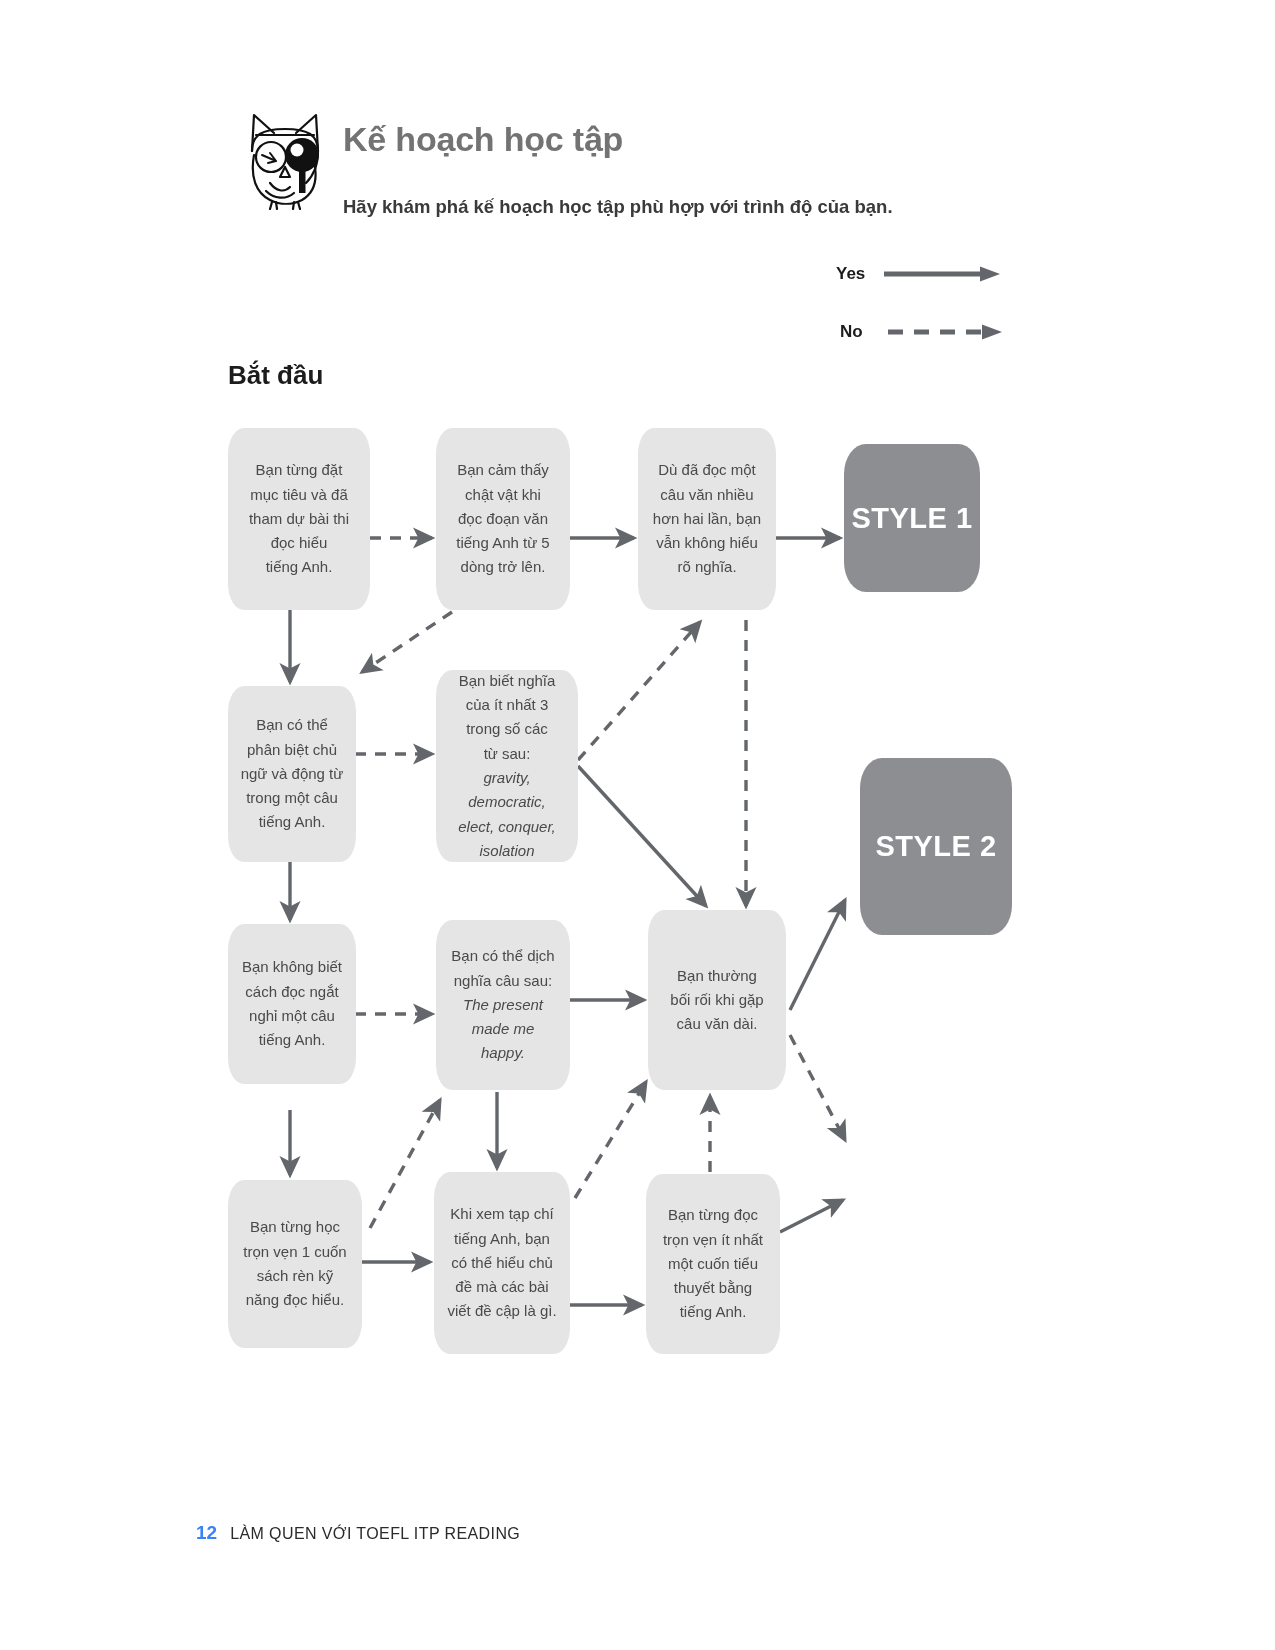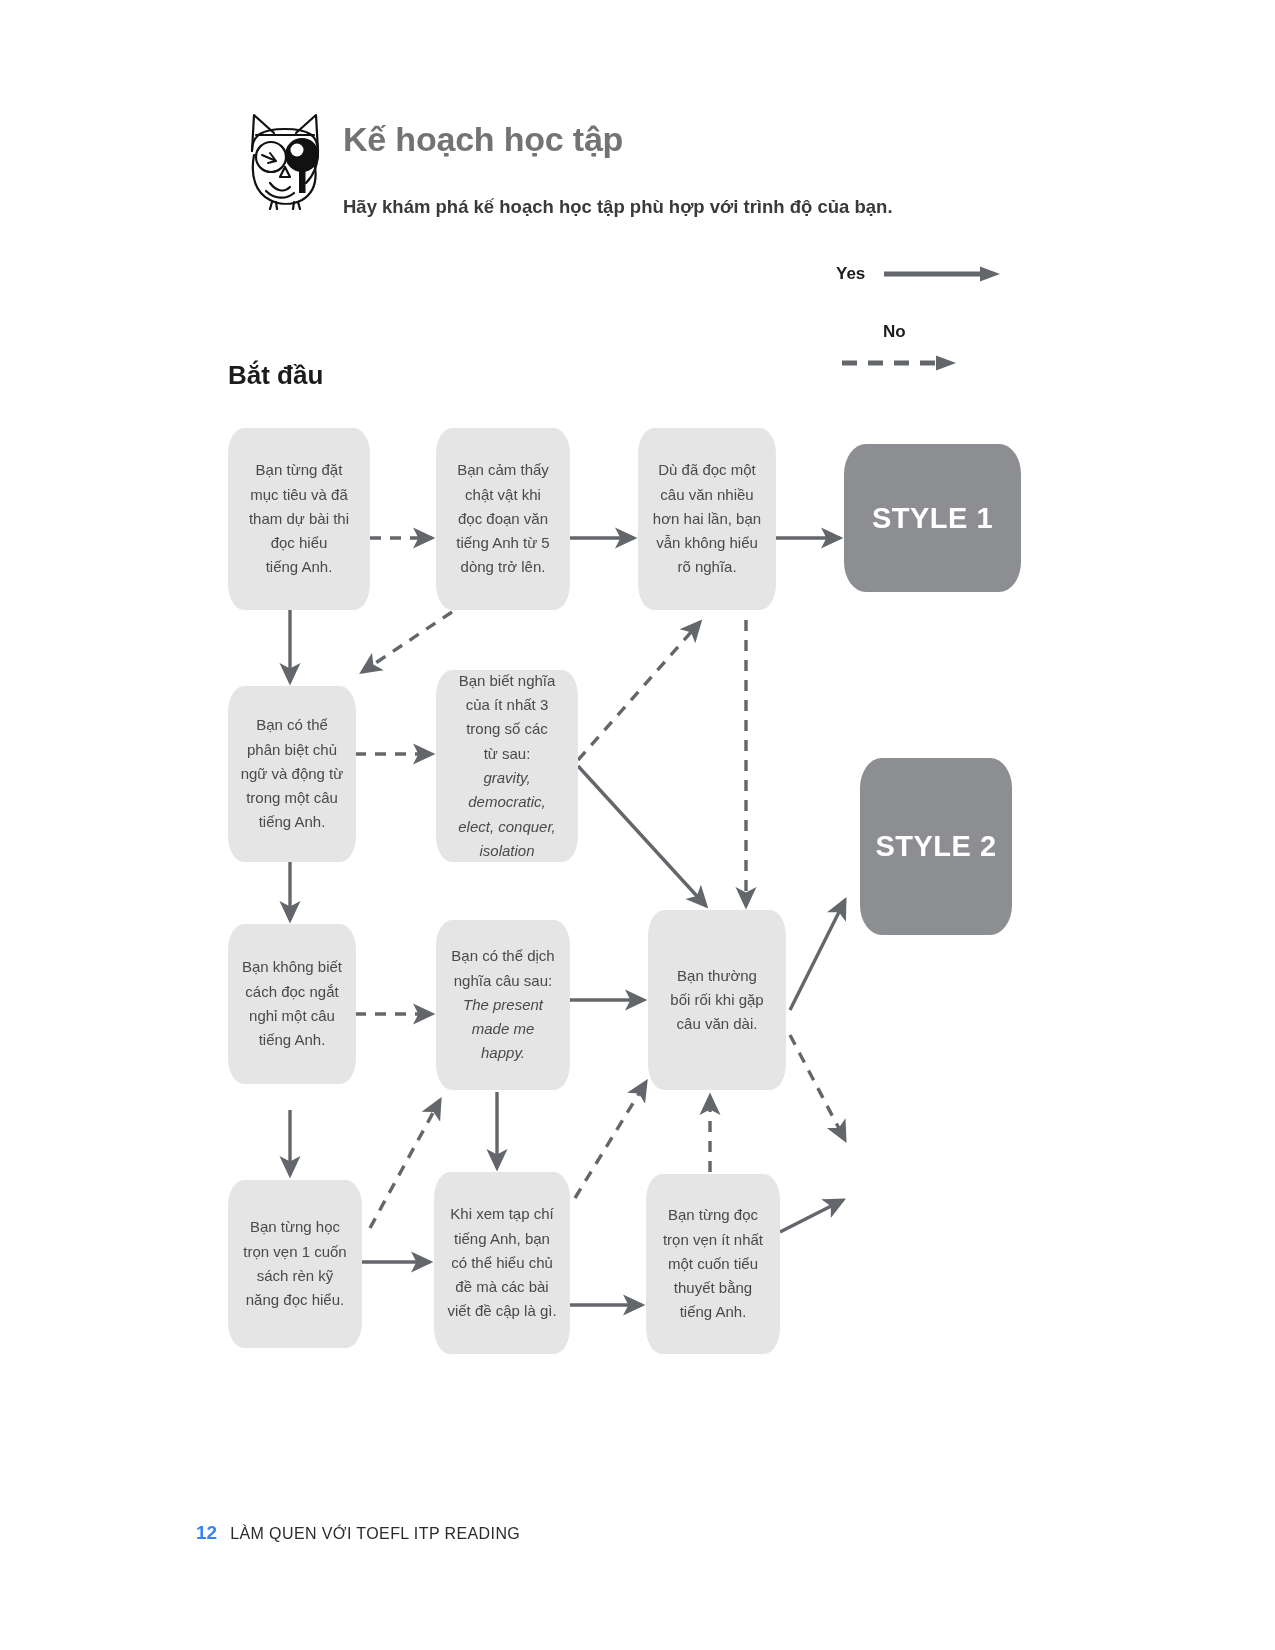--- a/index.html
+++ b/index.html
@@ -57,21 +57,21 @@
     width: 180px;
     height: 100px;
   }
   .legend-row {
     position: absolute;
     display: flex;
     align-items: center;
     gap: 12px;
   }
   .legend-row.yes { top: 6px; left: 0; }
-  .legend-row.no  { top: 64px; left: 4px; flex-direction: column; }
+  .legend-row.no  { top: 64px; left: 4px; }
   .legend-label {
     font-size: 17px;
     font-weight: bold;
     color: #1c1c1c;
     width: 34px;
   }
   .legend-arrow { width: 120px; height: 18px; display:block; }
 
   
   .section-heading {
@@ -266,21 +266,21 @@
   </div>
 
   <div class="node" style="left:436px; top:428px; width:134px; height:182px;">
     <span class="txt" style="display: block;">Bạn cảm thấy<br>chật vật khi<br>đọc đoạn văn<br>tiếng Anh từ 5<br>dòng trở lên.</span>
   </div>
 
   <div class="node" style="left:638px; top:428px; width:138px; height:182px;">
     <span class="txt" style="display: block;">Dù đã đọc một<br>câu văn nhiều<br>hơn hai lần, bạn<br>vẫn không hiểu<br>rõ nghĩa.</span>
   </div>
 
-  <div class="style-node" style="left:844px; top:444px; width:177px; height:148px;">
+  <div class="style-node" style="left:844px; top:444px; width:136px; height:148px;">
     <span>STYLE 1</span>
   </div>
 
   <div class="node" style="left:228px; top:686px; width:128px; height:176px;">
     <span class="txt" style="display: block;">Bạn có thể<br>phân biệt chủ<br>ngữ và động từ<br>trong một câu<br>tiếng Anh.</span>
   </div>
 
   <div class="node" style="left:436px; top:670px; width:142px; height:192px;">
     <span class="txt">
         <span style="display: block;">Bạn biết nghĩa<br>của ít nhất 3<br>trong số các<br>từ sau:</span>

